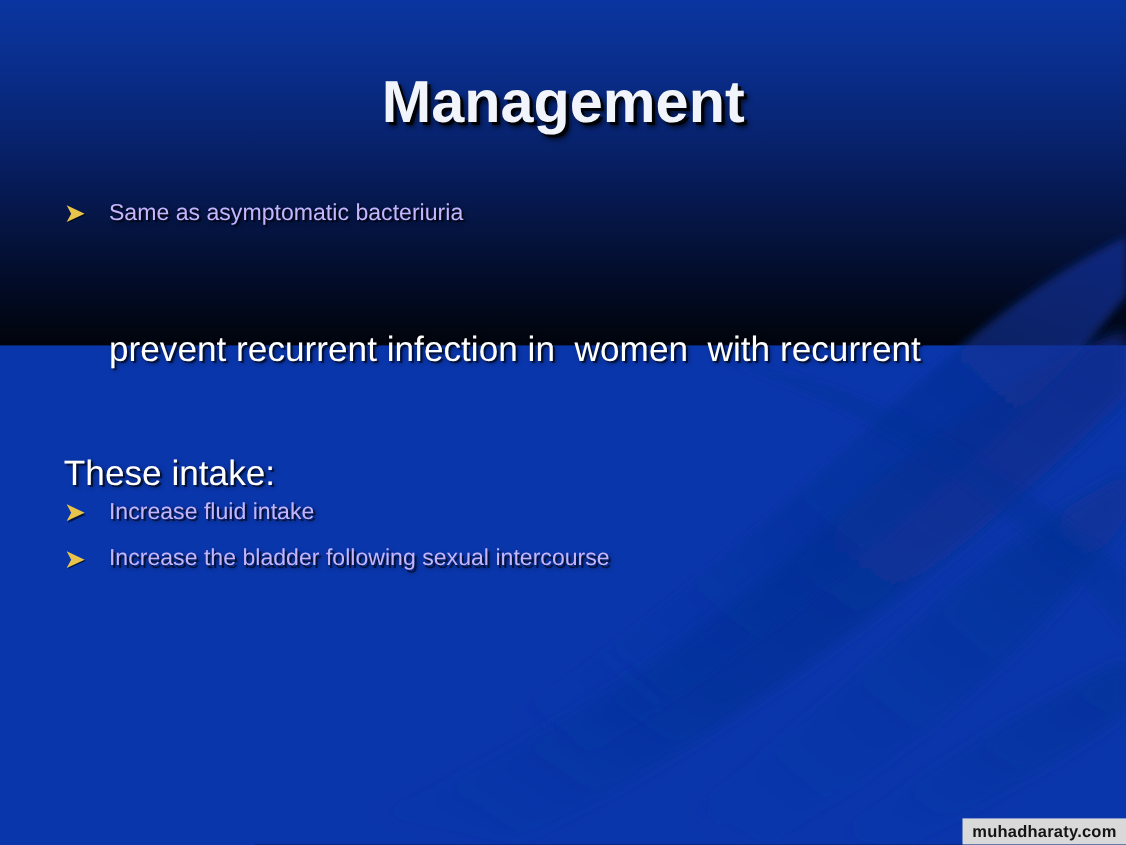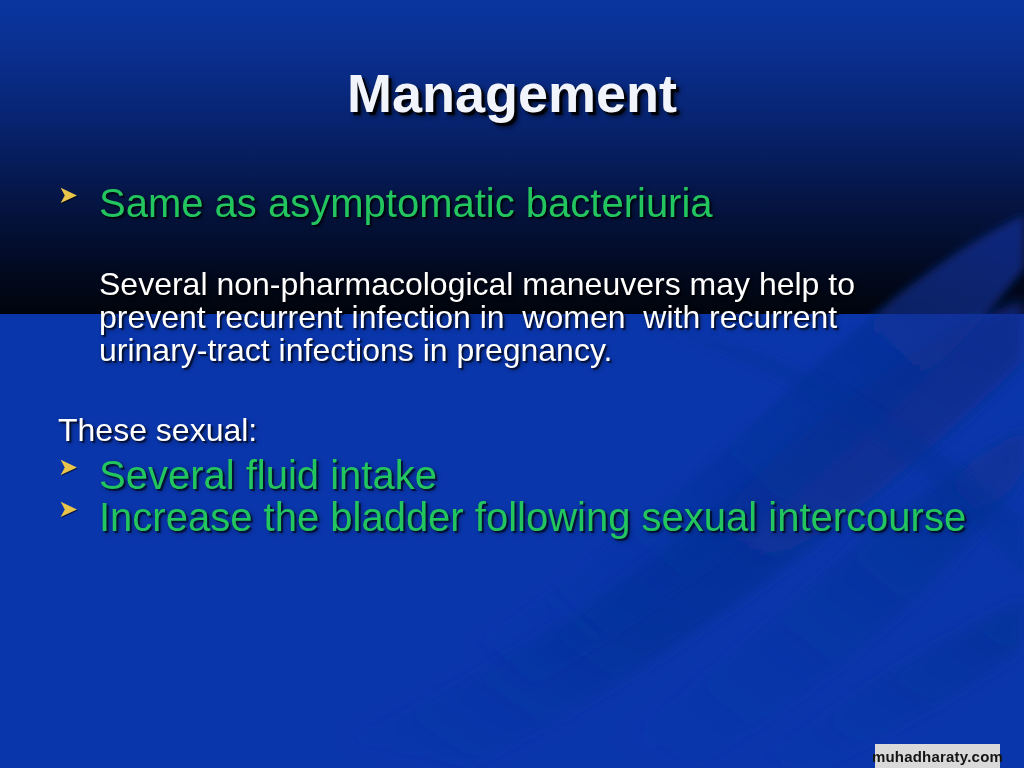--- a/index.html
+++ b/index.html
@@ -100,35 +100,35 @@
     width: 24px;
     text-align: left;
     font-size: 24px;
     line-height: 1;
     color: #e8c44a;
     text-shadow: 1px 1px 0 rgba(0,0,0,0.6);
   }
   .bullet-text {
     position: absolute;
     left: 41px;
-    font-size: 40px;
-    color: #22c55e;
+    font-size: 21px;
+    color: #c4b5fd;
     white-space: pre;
     text-shadow:
        2px 2px 0px rgba(0,0,0,0.55),
        2px 2px 4px rgba(0,0,0,0.5);
     line-height: 1;
   }
 
   
   .watermark {
     position: absolute;
     left: 875px;
     top: 744px;
-    width: 125px;
+    width: 149px;
     height: 24px;
     background: #d9d9d9;
     display: flex;
     align-items: center;
     justify-content: center;
   }
   .watermark-text {
     font-family: "Liberation Sans", sans-serif;
     font-size: 15px;
     font-weight: bold;
@@ -194,29 +194,27 @@
 
   <div class="title">Management</div>
 
   <div class="body-block">
 
     <div class="bullet-row" style="left:58px; top:183px;">
       <span class="bullet-mark">➤</span>
       <span class="bullet-text">Same as asymptomatic bacteriuria</span>
     </div>
 
-    <div class="line" style="left:99px; top:268px;">Several non-pharmacological maneuvers may help to</div>
     <div class="line" style="left:99px; top:301px;text-align:right;">prevent recurrent infection in  women  with recurrent</div>
-    <div class="line" style="left:99px; top:334px;">urinary-tract infections in pregnancy.</div>
-
-    <div class="line" style="left:58px; top:414px;">These sexual:</div>
+
+    <div class="line" style="left:58px; top:414px;">These intake:</div>
 
     <div class="bullet-row" style="left:58px; top:455px;">
       <span class="bullet-mark">➤</span>
-      <span class="bullet-text">Several fluid intake</span>
+      <span class="bullet-text">Increase fluid intake</span>
     </div>
 
     <div class="bullet-row" style="left:58px; top:497px;">
       <span class="bullet-mark">➤</span>
       <span class="bullet-text">Increase the bladder following sexual intercourse</span>
     </div>
 
   </div>
 
   <div class="watermark">

